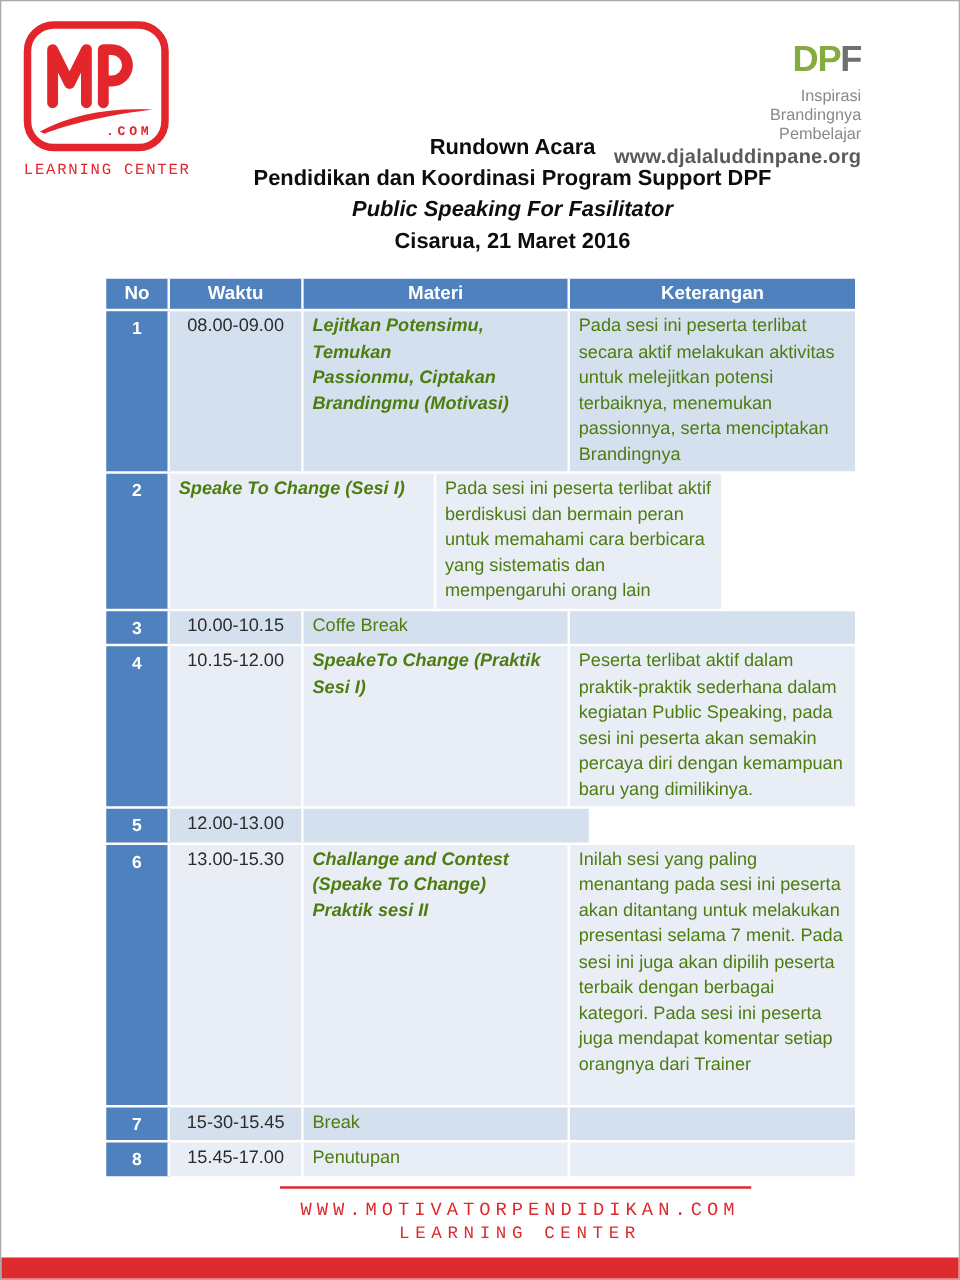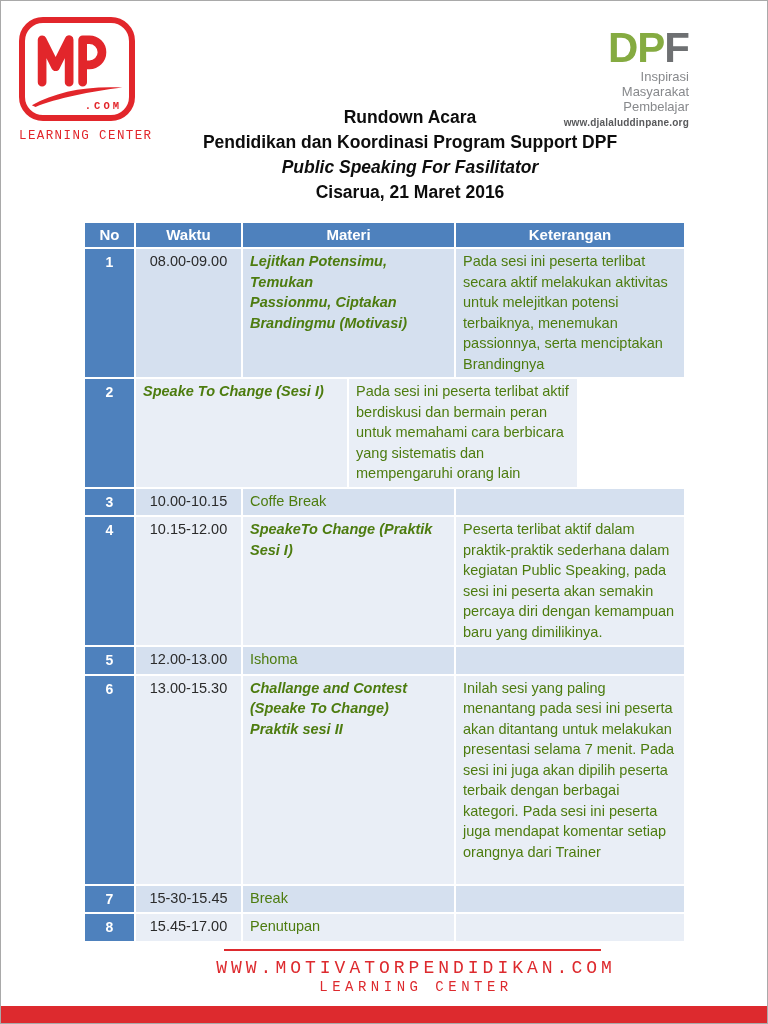--- a/index.html
+++ b/index.html
@@ -24,25 +24,25 @@
     border-radius:24px;box-sizing:border-box;}
   .mp-letters{position:absolute;left:11px;top:9px;}
   .mp-swoosh{position:absolute;left:5px;bottom:7px;}
   .mp-com{position:absolute;right:7px;bottom:3px;font-family:"Liberation Mono",monospace;
     font-size:10.5px;font-weight:bold;letter-spacing:3px;color:var(--brand-red);white-space:nowrap;margin-top:29px;}
   .mp-sub{margin-top:8px;font-family:"Liberation Mono",monospace;font-size:12.5px;
     letter-spacing:1.4px;color:var(--brand-red);white-space:nowrap;}
 
   
   .dpf{position:absolute;top:28px;right:78px;text-align:right;}
-  .dpf-word{font-size:42px;font-weight:bold;letter-spacing:-1px;line-height:38px;}
+  .dpf-word{font-size:29px;font-weight:bold;letter-spacing:-1px;line-height:38px;}
   .dpf-word .dp{color:var(--dpf-green);}
   .dpf-word .f{color:var(--dpf-gray);}
   .dpf-tag{font-size:13px;color:#87898c;line-height:15px;margin-top:2px;}
-  .dpf-web{font-size:10px;font-weight:bold;color:#58595b;margin-top:3px;letter-spacing:.2px;margin-left:16px;}
+  .dpf-web{font-size:16px;font-weight:bold;color:#58595b;margin-top:3px;letter-spacing:.2px;margin-left:16px;}
 
   
   .title{position:absolute;top:104px;left:0;width:730px;text-align:center;
     font-weight:bold;font-size:17.5px;line-height:25px;color:#0d0d0d;padding-left:44px;}
   .title .italic{font-style:italic;}
 
   
   .rundown-table{position:absolute;left:84px;top:222px;width:600px;font-size:14.5px;}
   .tr{display:flex;border-bottom:2.5px solid #fff;align-items:stretch;}
   .th,.td{box-sizing:border-box;border-right:2.5px solid #fff;}
@@ -61,21 +61,21 @@
   .band-a .td:not(.c-no){background:var(--band-dark);}
   .band-b .td:not(.c-no){background:var(--band-light);}
   .c-materi.emph{font-weight:bold;font-style:italic;}
   .tbody div.tr:nth-of-type(6){min-height:208px;}
 
   
   .footer-line{position:absolute;top:948px;left:223px;width:377px;height:0;
     border-top:2px solid var(--footer-red);}
   .footer-text{position:absolute;top:958px;left:215px;width:400px;text-align:center;
     font-family:"Liberation Mono",monospace;color:var(--footer-red);}
-  .footer-www{font-size:18px;letter-spacing:4px;line-height:19px;white-space:nowrap;}
+  .footer-www{font-size:15px;letter-spacing:4px;line-height:19px;white-space:nowrap;}
   .footer-sub{font-size:14px;letter-spacing:4.5px;line-height:19px;white-space:nowrap;}
   .bottom-bar{position:absolute;left:0;bottom:0;width:100%;height:17px;background:var(--footer-red);}
 </style>
 </head>
 <body>
 
 <div class="page">
 
   <div class="mp-logo">
     <div class="mp-box">
@@ -90,21 +90,21 @@
       </svg>
       <div class="mp-com">.COM</div>
     </div>
     <div class="mp-sub">LEARNING CENTER</div>
   </div>
 
   <div class="dpf">
     <div class="dpf-word"><span class="dp">DP</span><span class="f">F</span></div>
     <div class="dpf-tag">
       <div>Inspirasi</div>
-      <div>Masyarakat</div>
+      <div>Brandingnya</div>
       <div>Pembelajar</div>
     </div>
     <div class="dpf-web">www.djalaluddinpane.org</div>
   </div>
 
   <div class="title">
     <div>Rundown Acara</div>
     <div>Pendidikan dan Koordinasi Program Support DPF</div>
     <div class="italic">Public Speaking For Fasilitator</div>
     <div>Cisarua, 21 Maret 2016</div>
@@ -141,21 +141,20 @@
         <div class="tr band-b">
           <div class="td c-no">4</div>
           <div class="td c-waktu">10.15-12.00</div>
           <div class="td c-materi emph">SpeakeTo Change (Praktik
 Sesi I)</div>
           <div class="td c-ket">Peserta terlibat aktif dalam praktik-praktik sederhana dalam kegiatan Public Speaking, pada sesi ini peserta akan semakin percaya diri dengan kemampuan baru yang dimilikinya.</div>
         </div>
         <div class="tr band-a">
           <div class="td c-no">5</div>
           <div class="td c-waktu">12.00-13.00</div>
-          <div class="td c-materi">Ishoma</div>
           <div class="td c-ket"></div>
         </div>
         <div class="tr band-b">
           <div class="td c-no">6</div>
           <div class="td c-waktu">13.00-15.30</div>
           <div class="td c-materi emph">Challange and Contest
 (Speake To Change)
 Praktik sesi II</div>
           <div class="td c-ket">Inilah sesi yang paling menantang pada sesi ini peserta akan ditantang untuk melakukan presentasi selama 7 menit. Pada sesi ini juga akan dipilih peserta terbaik dengan berbagai kategori. Pada sesi ini peserta juga mendapat komentar setiap orangnya dari Trainer</div>
         </div>

